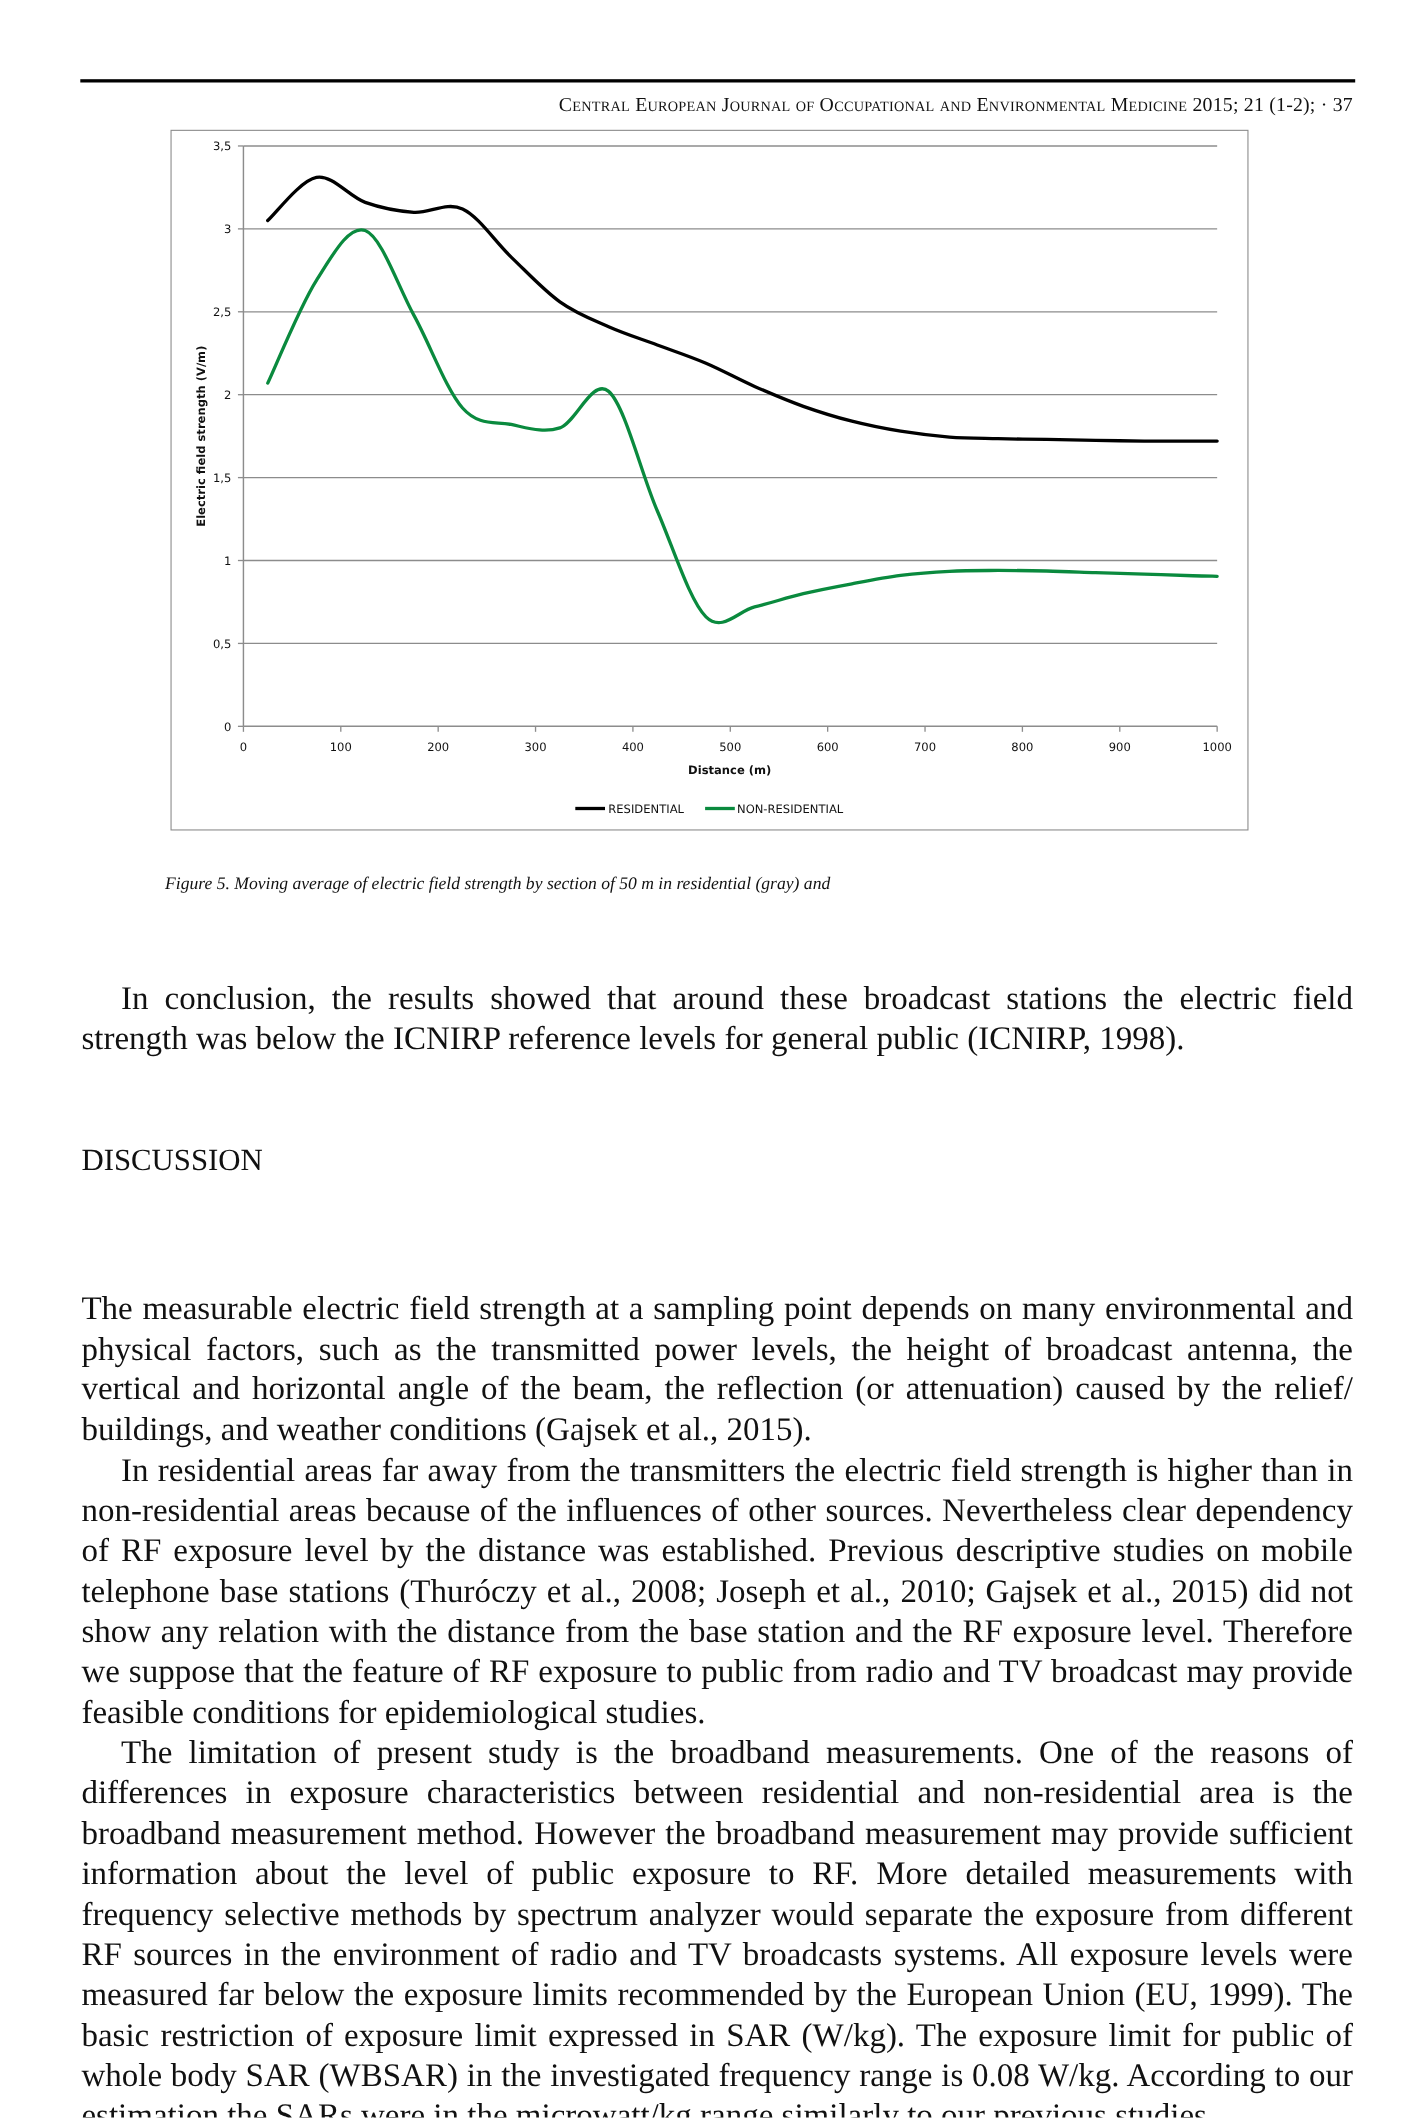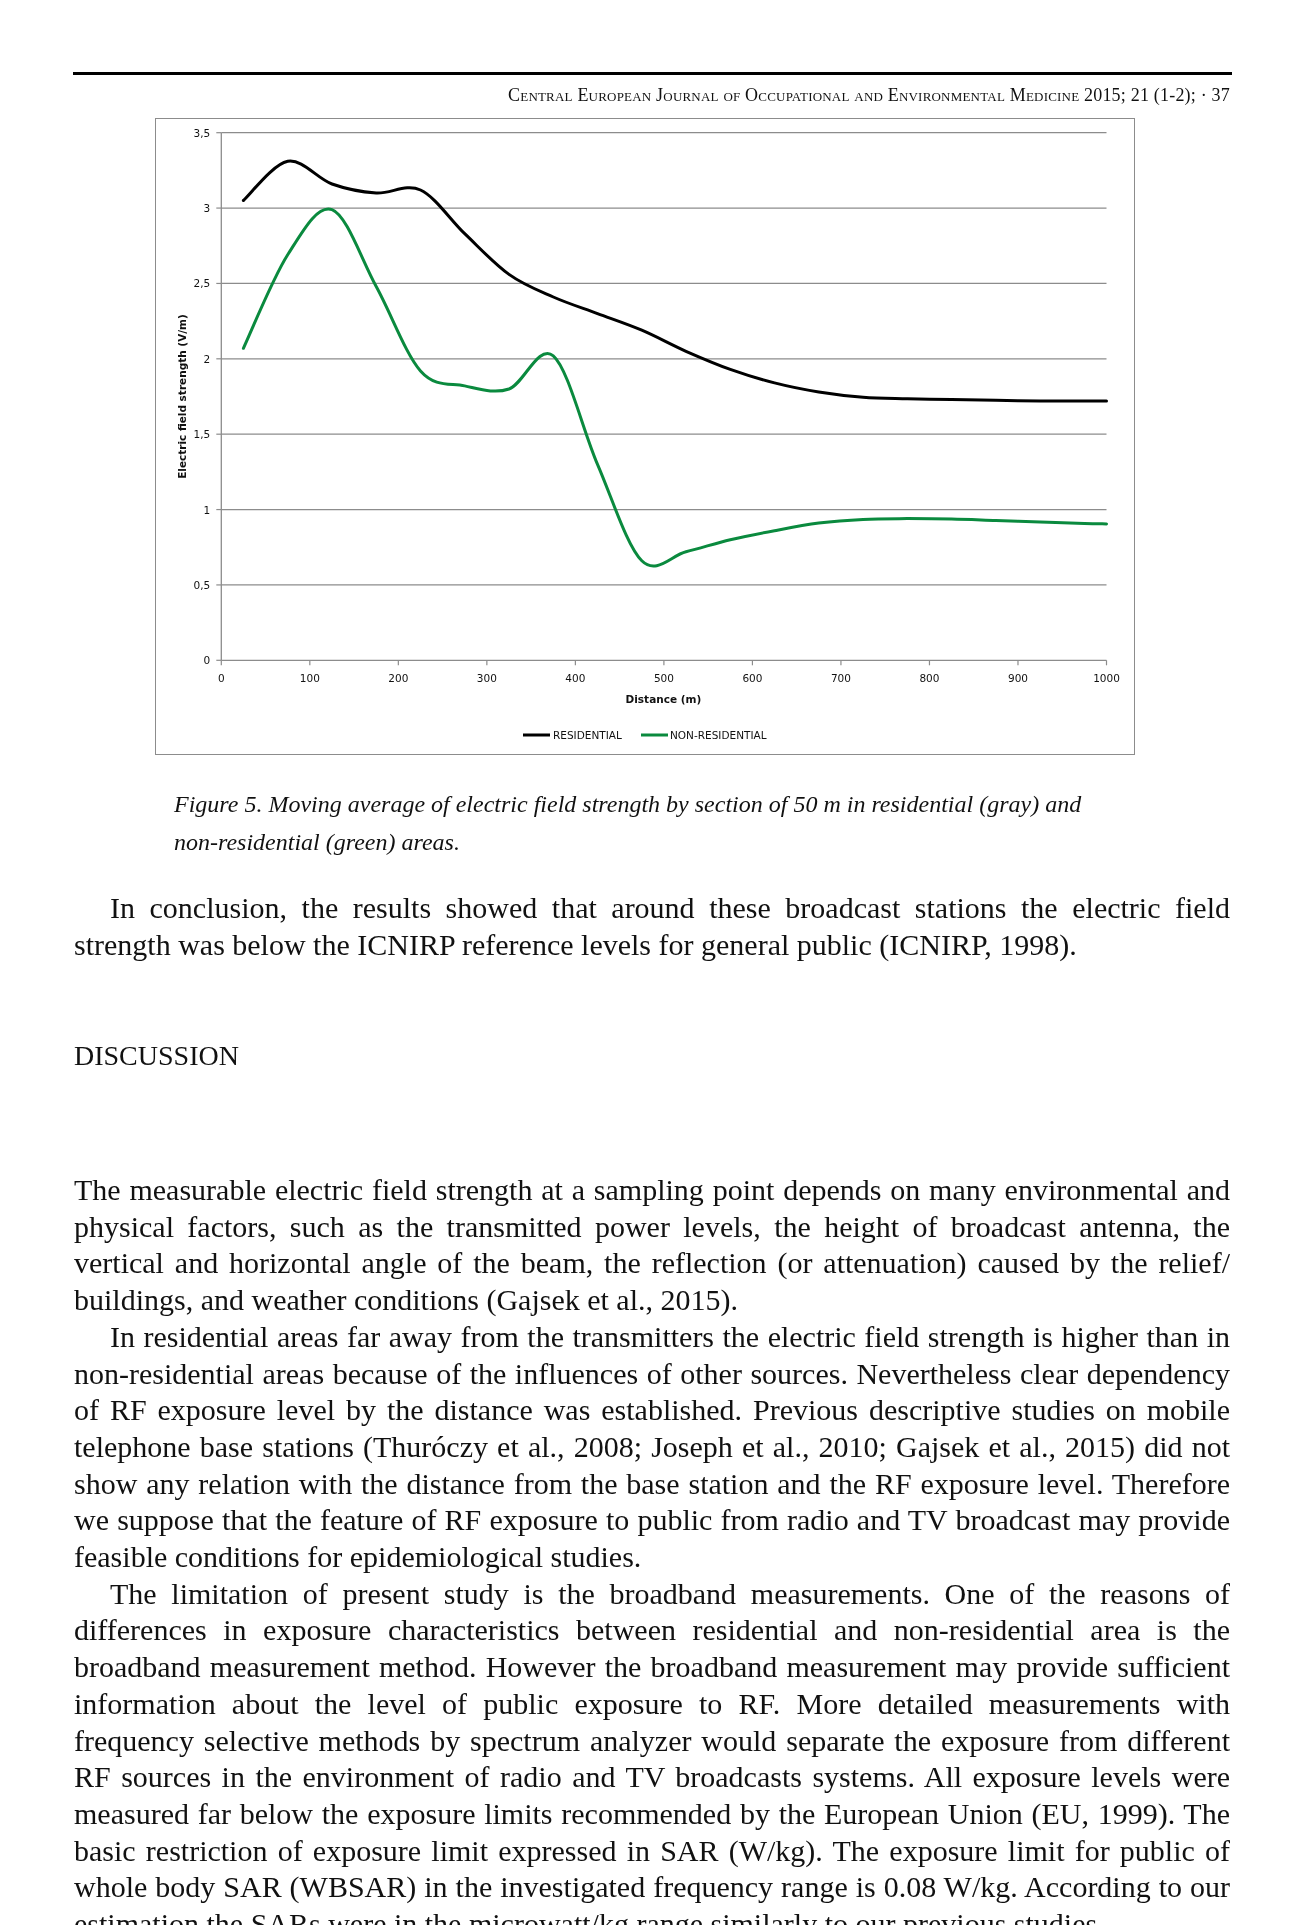--- a/index.html
+++ b/index.html
@@ -4,21 +4,21 @@
   <style>
     html, body { margin: 0; padding: 0; background: #ffffff; }
     body { width: 1295px; height: 1925px; position: relative; overflow: hidden; font-family: "Liberation Serif", "DejaVu Serif", serif; color: #111; }
     .running-head { position: absolute; right: 65px; top: 38px; font-size: 18px; font-variant: small-caps; letter-spacing: 0.2px; white-space: nowrap; margin-top: 47px; }
     .head-rule { position: absolute; left: 73px; width: 1159px; top: 72px; height: 3px; background: #000; }
     .figure-frame { position: absolute; left: 155px; top: 118px; width: 980px; height: 637px; border: 1.5px solid #8c8c8c; box-sizing: border-box; background: #fff; }
     svg#chart { position: absolute; left: 0; top: 0; width: 1295px; height: 800px; }
     .tick-label { font-family: "DejaVu Sans", sans-serif; font-size: 10.5px; fill: #111; }
     .axis-title { font-family: "DejaVu Sans", sans-serif; font-size: 10.5px; font-weight: bold; fill: #111; }
     .legend-label { font-family: "DejaVu Sans", sans-serif; font-size: 10.5px; fill: #111; }
-    .caption { position: absolute; left: 150px; width: 990px; top: 785px; font-style: italic; font-size: 24px; line-height: 38px; margin-left: 24px; }
+    .caption { position: absolute; left: 150px; width: 990px; top: 785px; font-style: italic; font-size: 16px; line-height: 38px; }
     .body-text { position: absolute; left: 74px; width: 1156px; font-size: 30px; line-height: 36.7px; text-align: justify; }
     .body-text p { margin: 0; }
     .body-text p.indent { text-indent: 36px; }
     .section-heading { position: absolute; left: 74px; top: 1040px; font-size: 28px; font-weight: normal; margin: 0; }
   </style>
 </head>
 <body>
 
 <div class="running-head">Central European Journal of Occupational and Environmental Medicine 2015; 21 (1-2); · 37</div>
 <div class="head-rule"></div>
@@ -132,21 +132,20 @@
   <g id="legend">
     <line id="legend-swatch-0" stroke-width="3" x1="523" x2="550" y1="735" y2="735" stroke="#000000"></line>
     <text id="legend-label-0" class="legend-label" x="553" y="739">RESIDENTIAL</text>
     <line id="legend-swatch-1" stroke-width="3" x1="641" x2="668" y1="735" y2="735" stroke="#0a8a3e"></line>
     <text id="legend-label-1" class="legend-label" x="670" y="739">NON-RESIDENTIAL</text>
   </g>
 </svg>
 
 <div class="caption">
   <div>Figure 5. Moving average of electric field strength by section of 50 m in residential (gray) and</div>
-  <div>non-residential (green) areas.</div>
 </div>
 
 <div class="body-text" style="top: 890px;">
   <p class="indent">In conclusion, the results showed that around these broadcast stations the electric field strength was below the ICNIRP reference levels for general public (ICNIRP, 1998).</p>
 </div>
 
 <h2 class="section-heading">DISCUSSION</h2>
 
 <div class="body-text" style="top: 1172px;">
   <p>The measurable electric field strength at a sampling point depends on many environmental and physical factors, such as the transmitted power levels, the height of broadcast antenna, the vertical and horizontal angle of the beam, the reflection (or attenuation) caused by the relief/ buildings, and weather conditions (Gajsek et al., 2015).</p>

